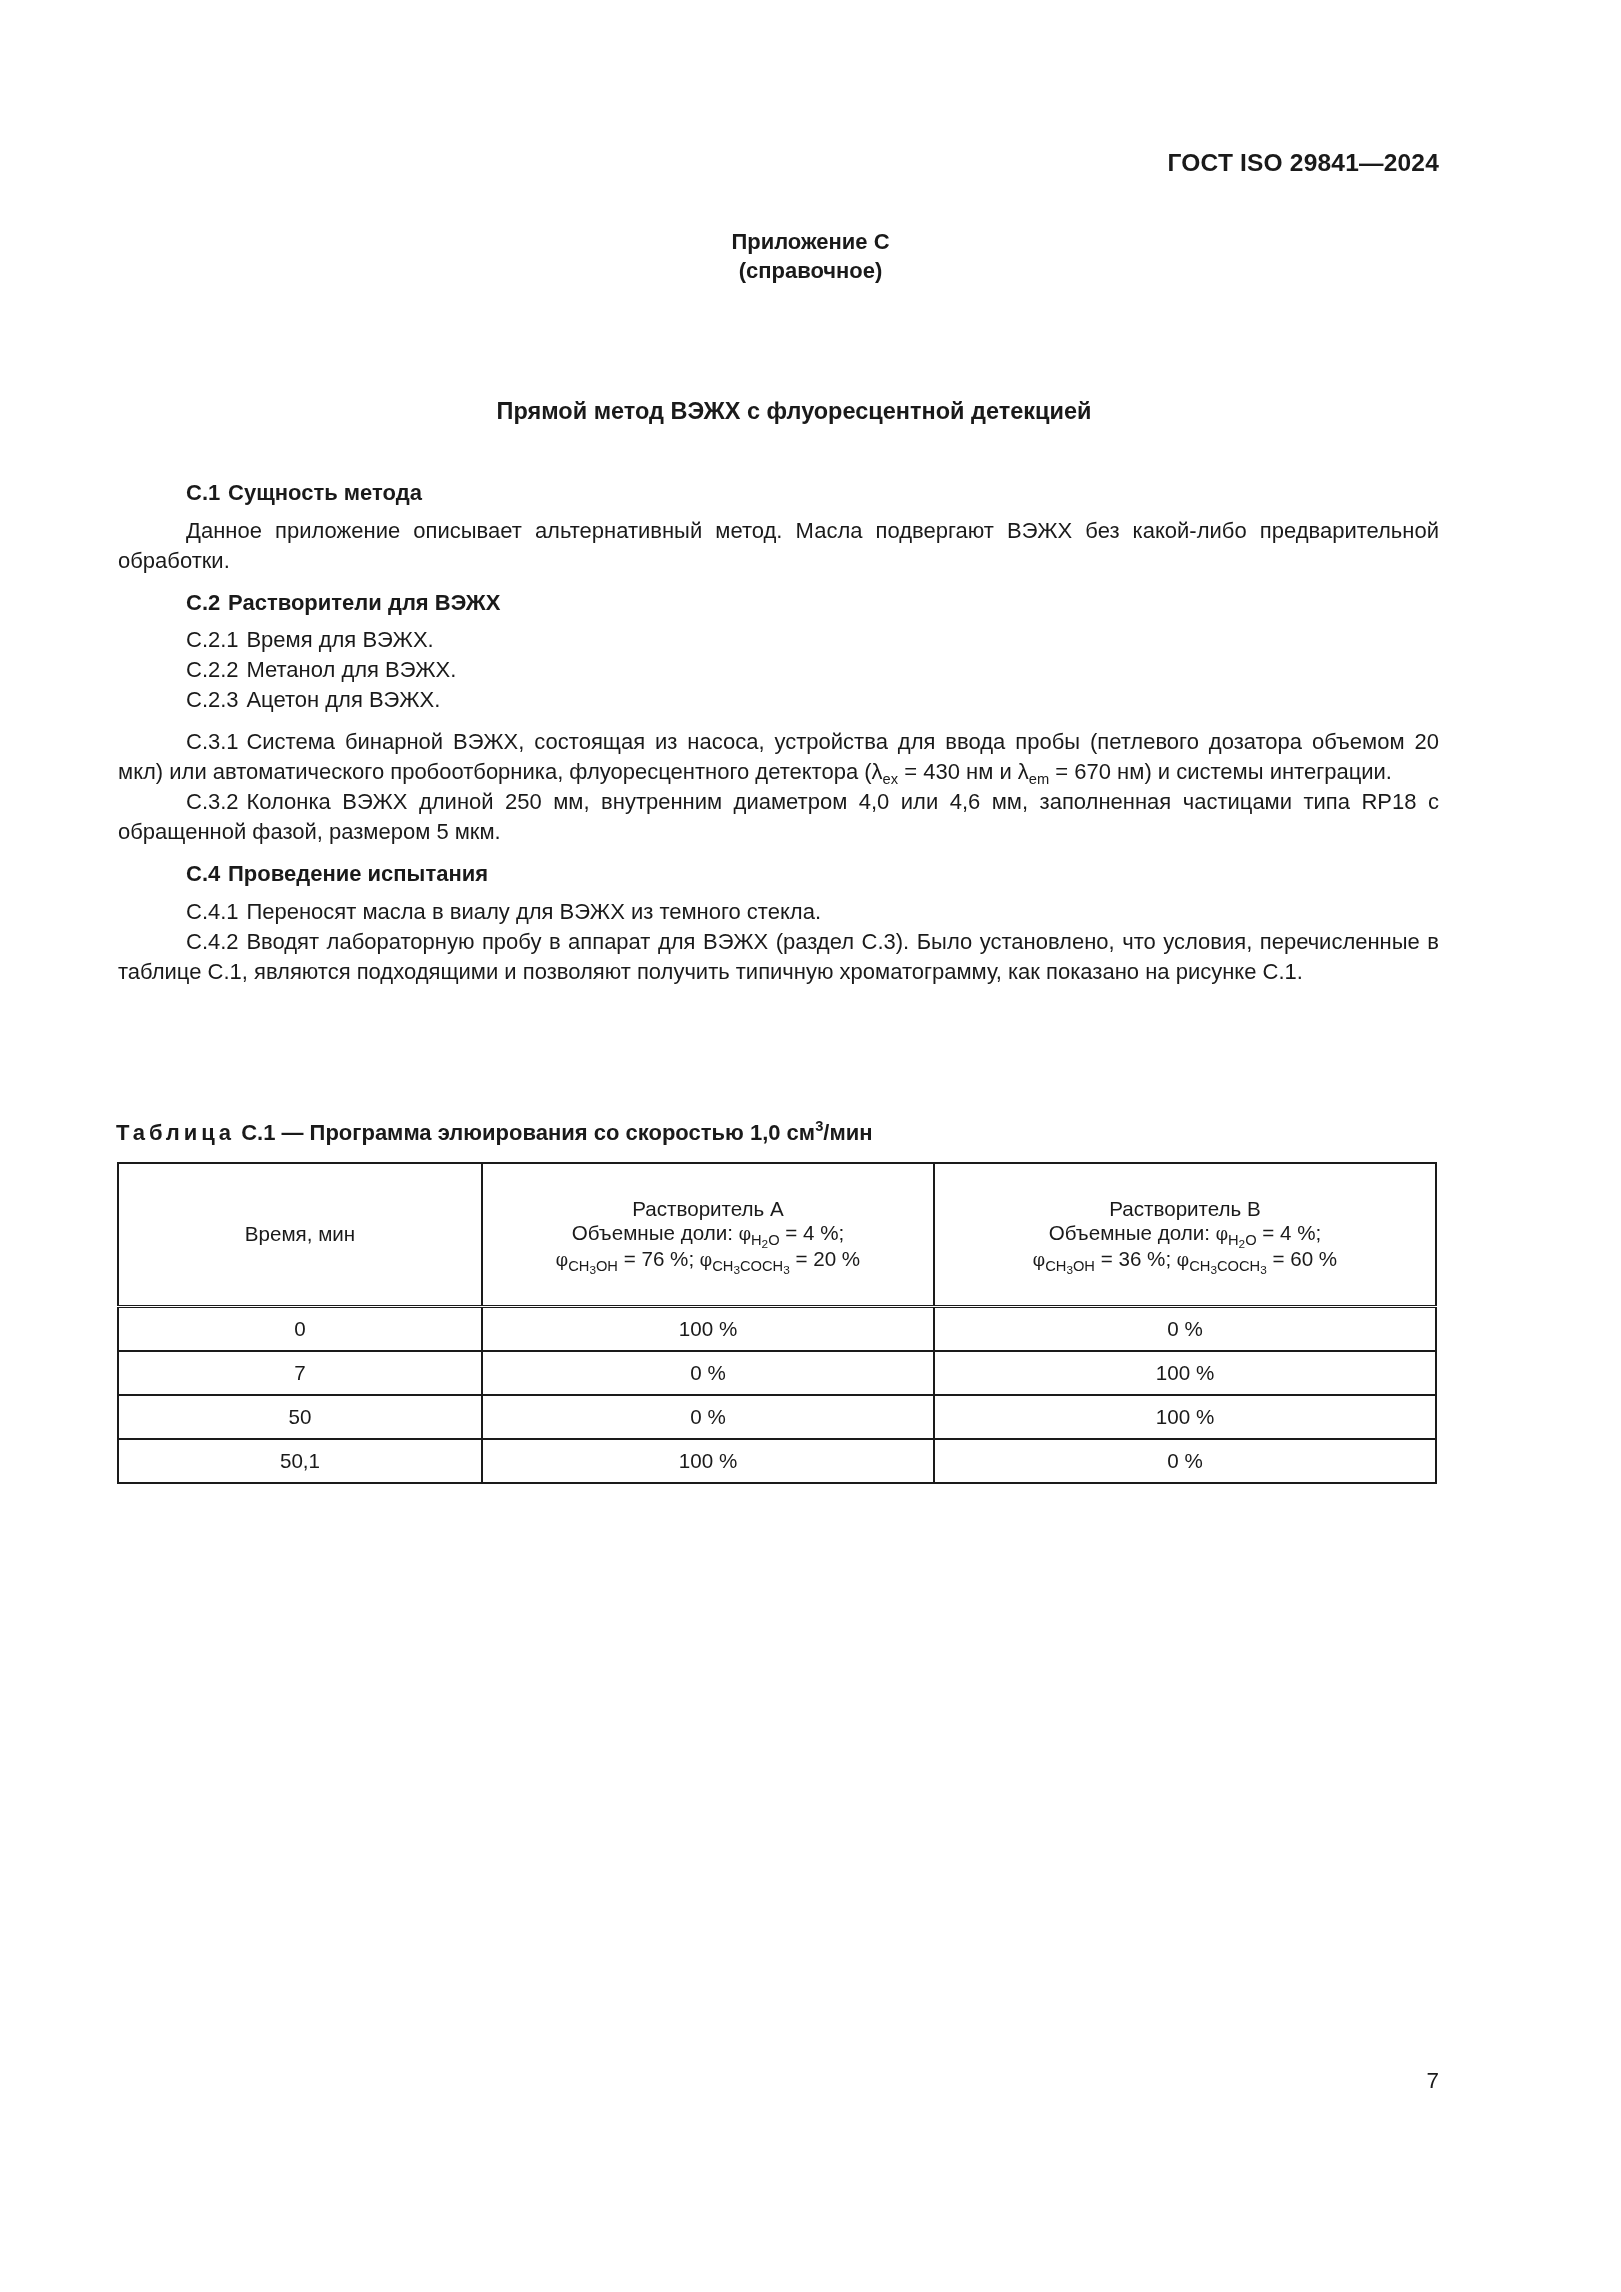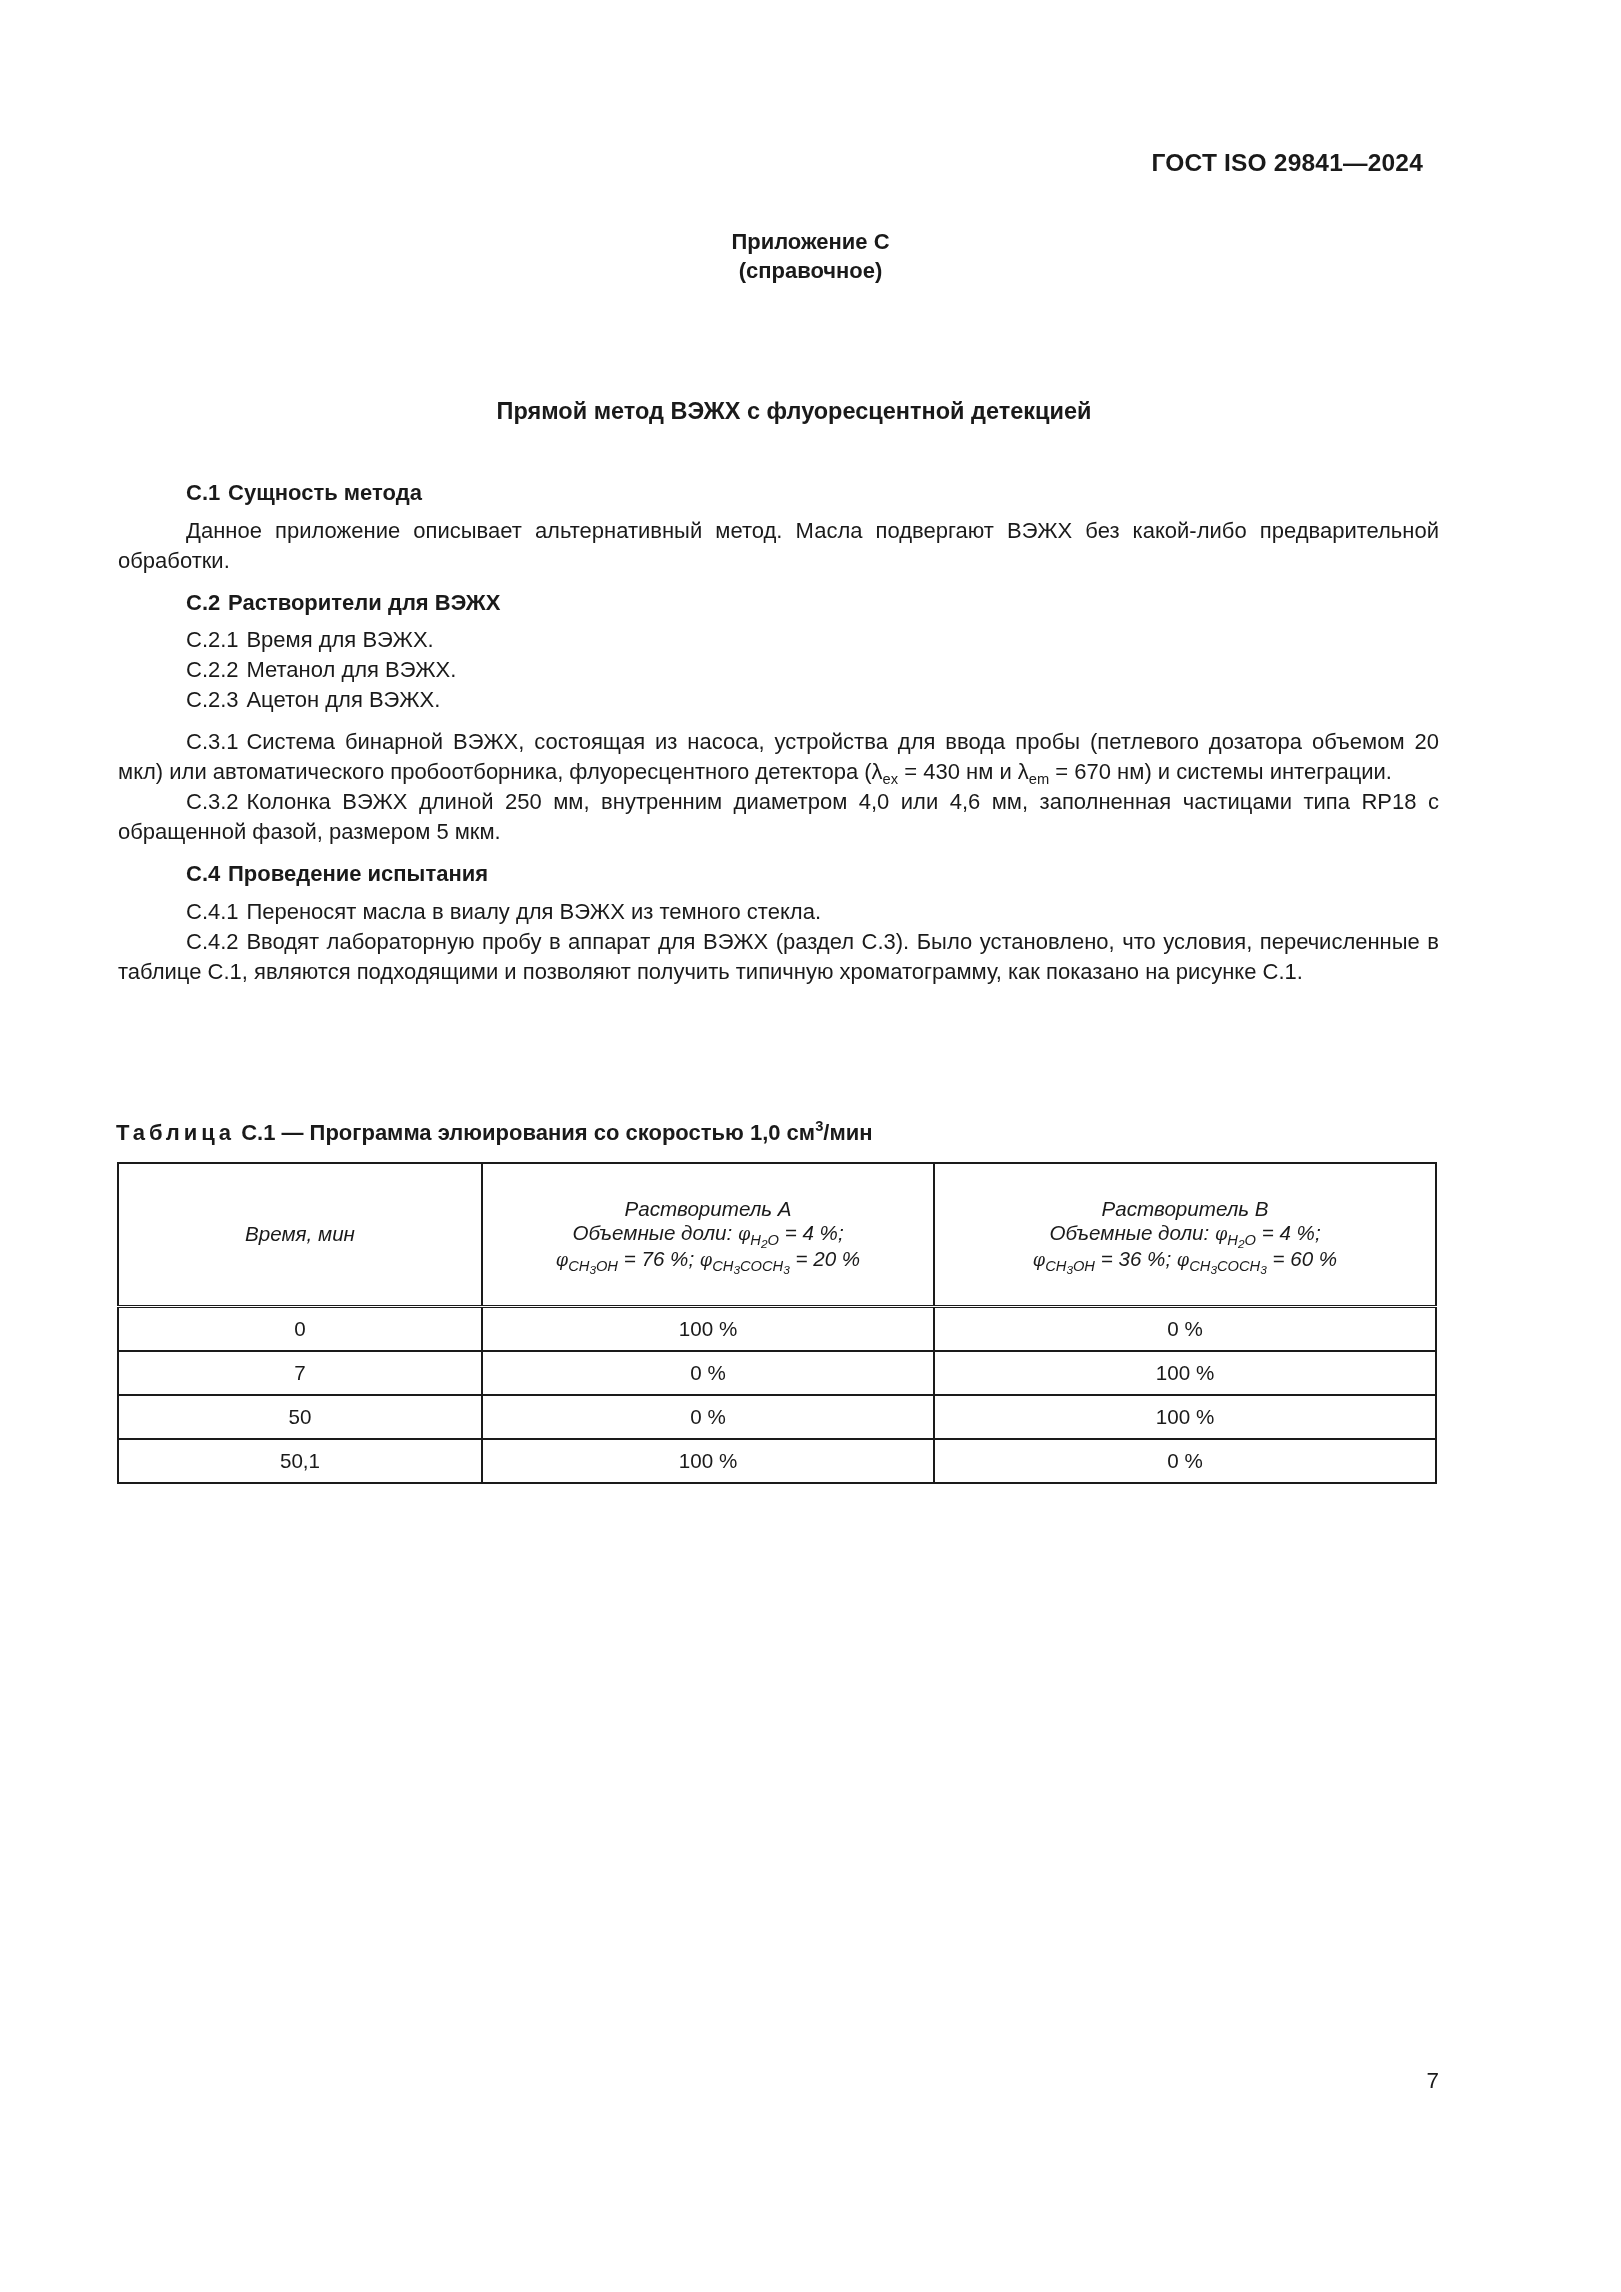--- a/index.html
+++ b/index.html
@@ -7,21 +7,21 @@
       width: 1621px;
       height: 2293px;
       position: relative;
       font-family: "Liberation Sans", sans-serif;
       color: #1a1a1a;
       overflow: hidden;
     }
     .doc-code {
       position: absolute;
       top: 149px;
-      right: 198px;
+      right: 182px;
       font-size: 24.5px;
       font-weight: bold;
       letter-spacing: 0.2px;
     }
     .annex {
       position: absolute;
       top: 227px;
       left: 0;
       width: 1621px;
       text-align: center;
@@ -83,21 +83,20 @@
     table.elution th, table.elution td {
       border: 2px solid #1a1a1a;
       text-align: center;
       font-weight: normal;
       padding: 0;
     }
     table.elution th {
       height: 141px;
       line-height: 24.5px;
       border-bottom: 3.9px double #1a1a1a;
-      font-style: italic;
     }
     table.elution td { height: 42px; }
     .col1 { width: 362px; }
     .col2 { width: 450px; }
     .phi { font-family: "DejaVu Serif", serif; font-size: 17.6px; }
     .page-num {
       position: absolute;
       top: 2068px;
       right: 182px;
       font-size: 22.5px;

